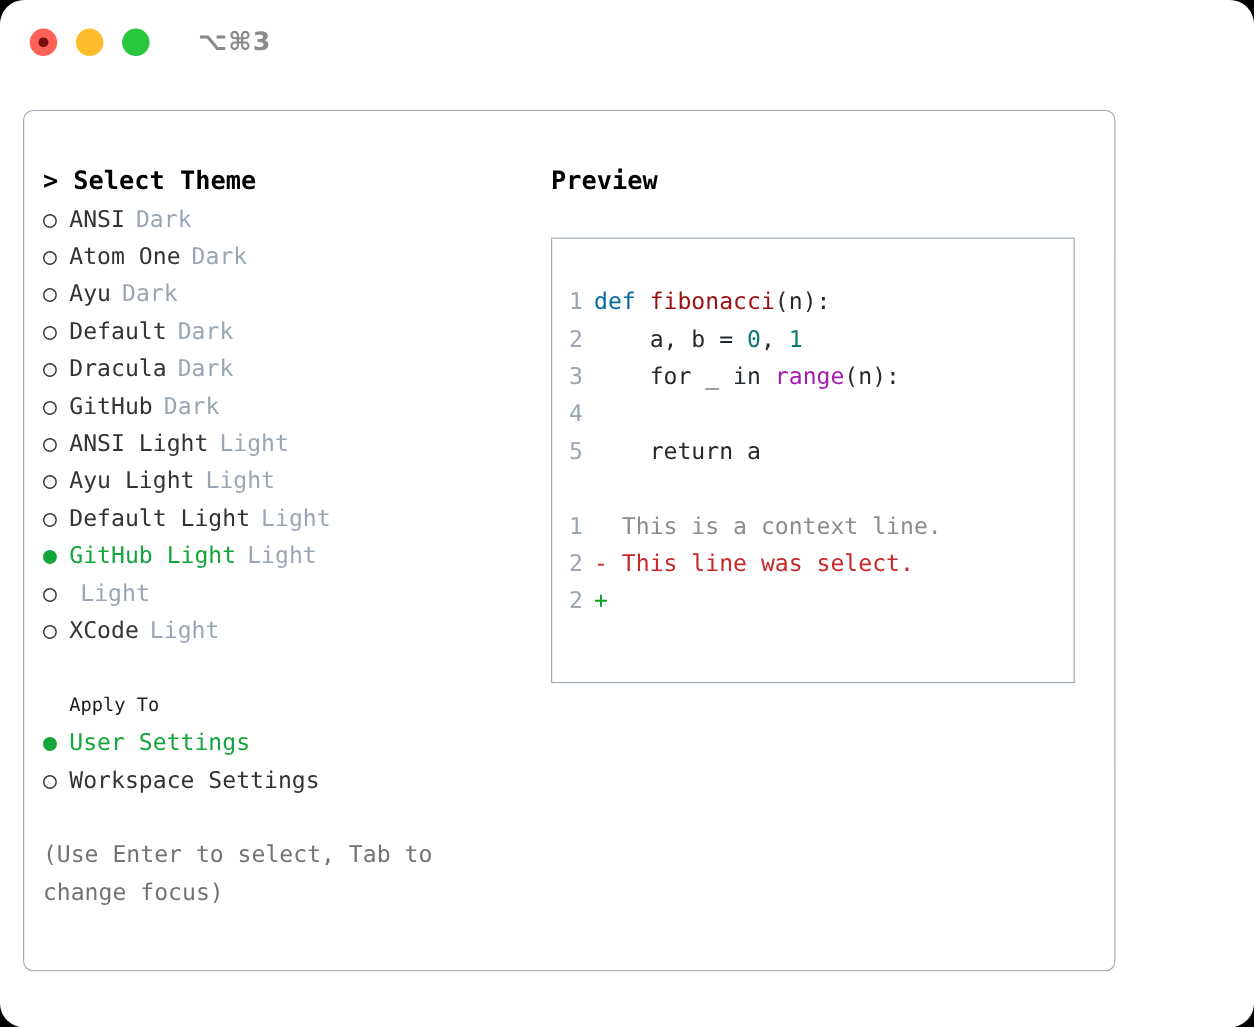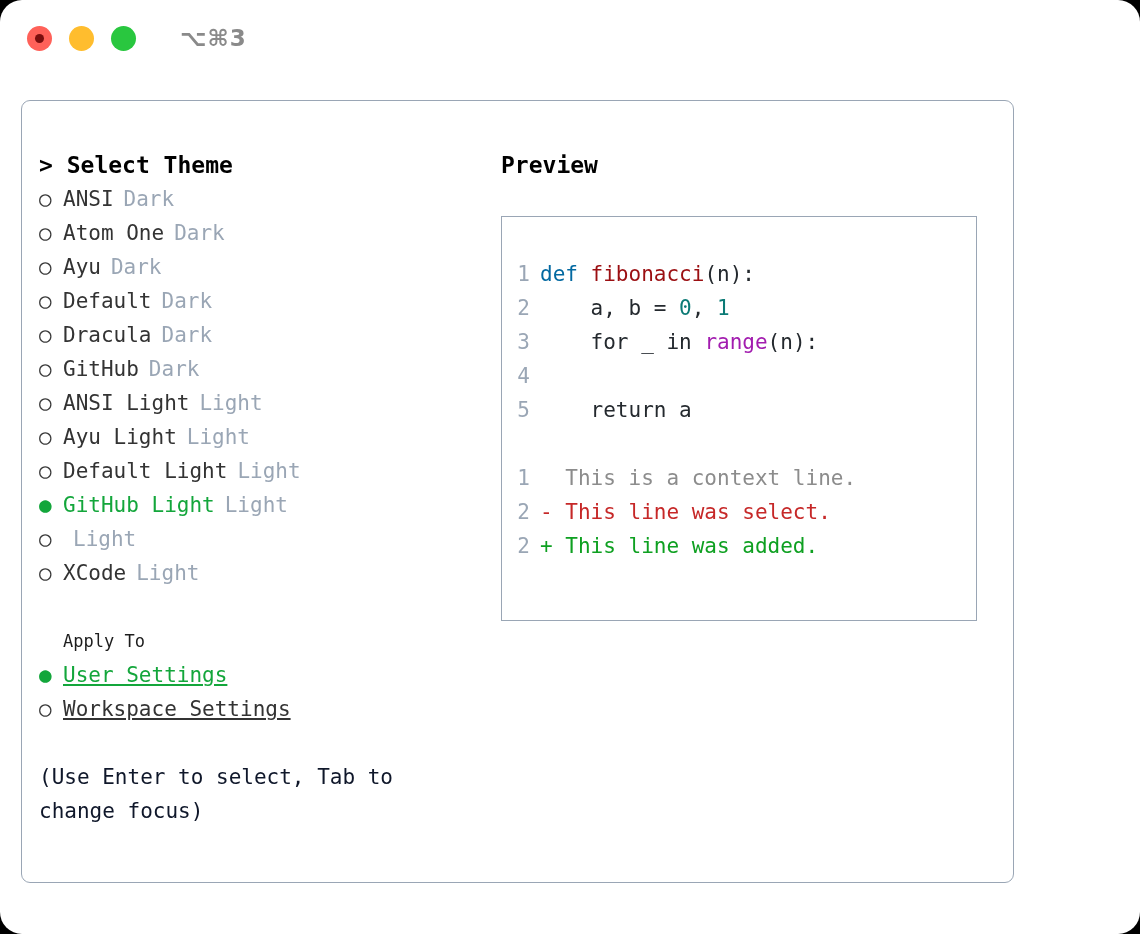--- a/index.html
+++ b/index.html
@@ -139,30 +139,30 @@
     white-space: pre;
   }
 
   .apply-row {
     display: flex;
     align-items: baseline;
     line-height: 34px;
     font-size: 21px;
     white-space: pre;
   }
-  .apply-name { color: #333333; text-decoration: underline; }
+  .apply-name { color: #333333; }
   .apply-row.selected .apply-name { color: #13a63b; }
   .apply-row.selected .bullet { color: #13a63b; }
 
   
   .hint {
     margin-top: 34px;
     font-size: 21px;
     line-height: 34px;
-    color: #0f172a;
+    color: #737373;
     width: 410px;
   }
 
   
   .right-col {
     position: absolute;
     left: 479px;
     top: 47px;
     width: 490px;
   }
@@ -258,20 +258,20 @@
               <div class="code-line"><span class="lineno">1</span><span class="tok-def">def </span><span class="tok-fn">fibonacci</span><span class="code-text">(n):</span></div>
               <div class="code-line"><span class="lineno">2</span><span class="code-text">    a, b = </span><span class="tok-num">0</span><span class="code-text">, </span><span class="tok-num">1</span></div>
               <div class="code-line"><span class="lineno">3</span><span class="code-text">    for _ in </span><span class="tok-builtin">range</span><span class="code-text">(n):</span></div>
               <div class="code-line"><span class="lineno">4</span></div>
               <div class="code-line"><span class="lineno">5</span><span class="code-text">    return a</span></div>
             </div>
           <div class="diff-gap"></div>
           <div id="diff-block">
               <div class="code-line diff-line"><span class="lineno">1</span><span class="diff-context">  </span><span class="diff-context">This is a context line.</span></div>
               <div class="code-line diff-line"><span class="lineno">2</span><span class="diff-del">- </span><span class="diff-del">This line was select.</span></div>
-              <div class="code-line diff-line"><span class="lineno">2</span><span class="diff-add">+ </span><span class="diff-add">This line was added.</span></div>
+              <div class="code-line diff-line"><span class="lineno">2</span><span class="diff-add">+ </span></div>
             </div>
         </div>
       </div>
 
     </div>
   </div>
 </div>
 
 </body></html>

